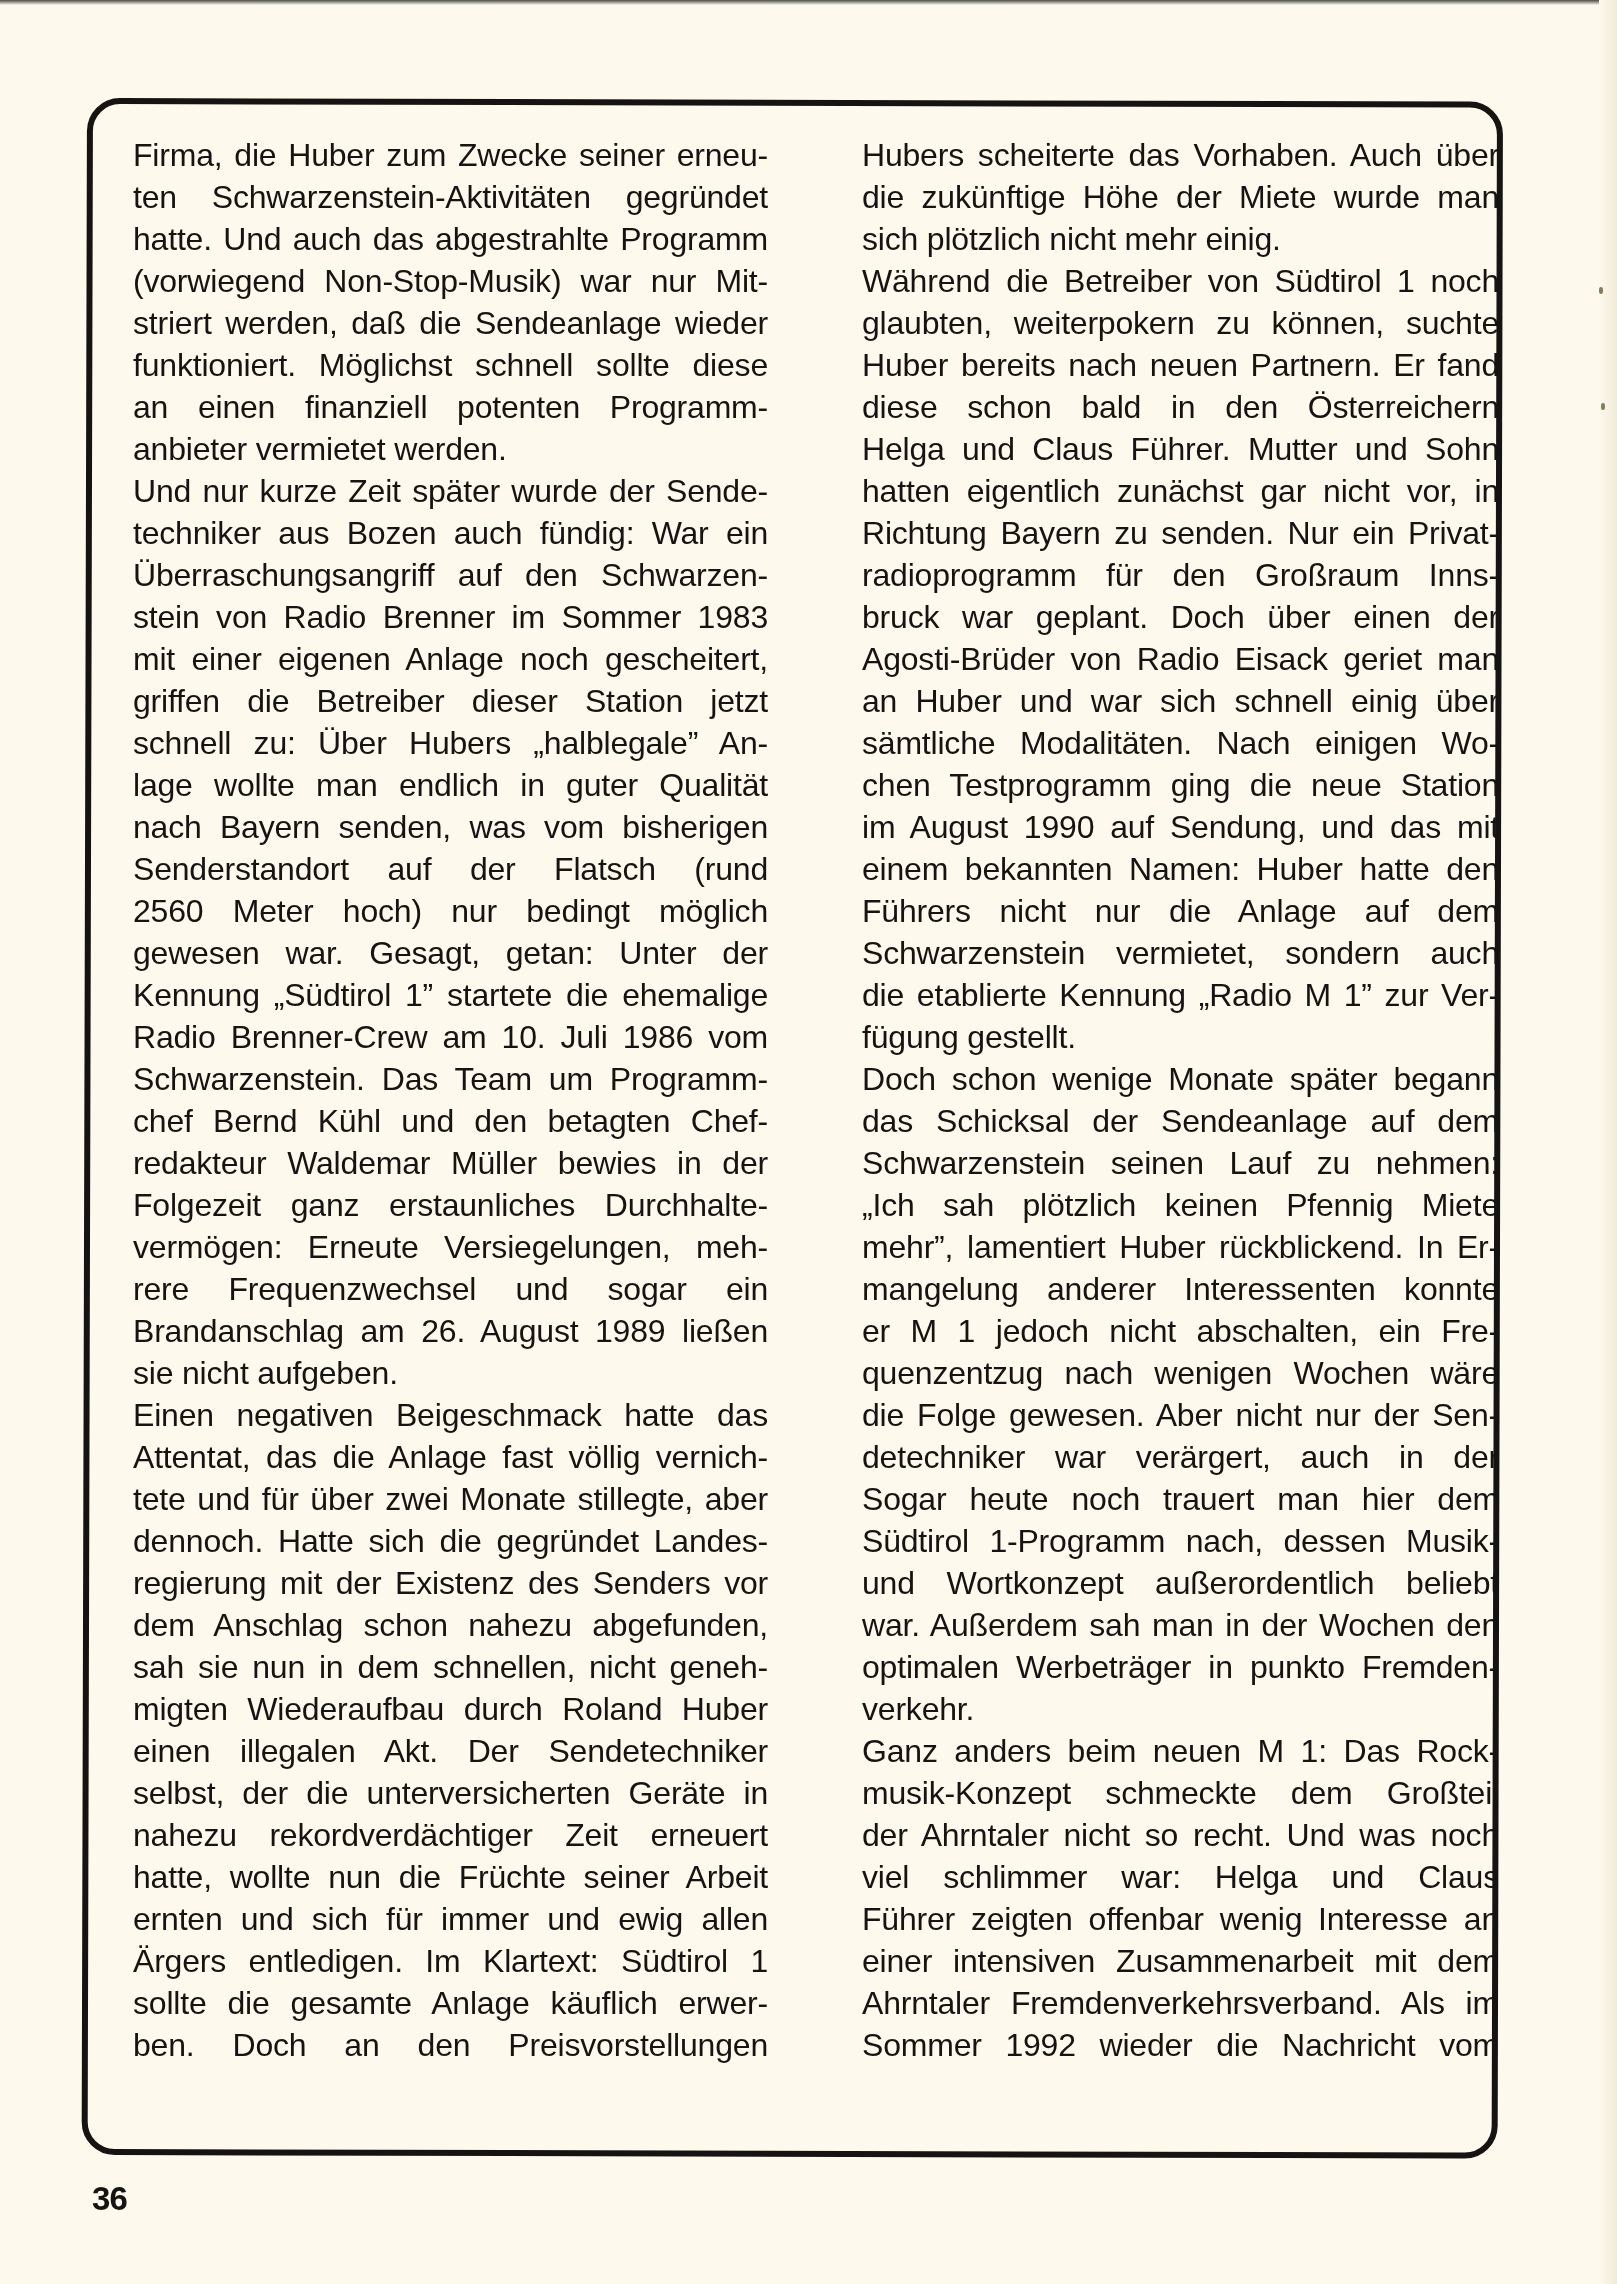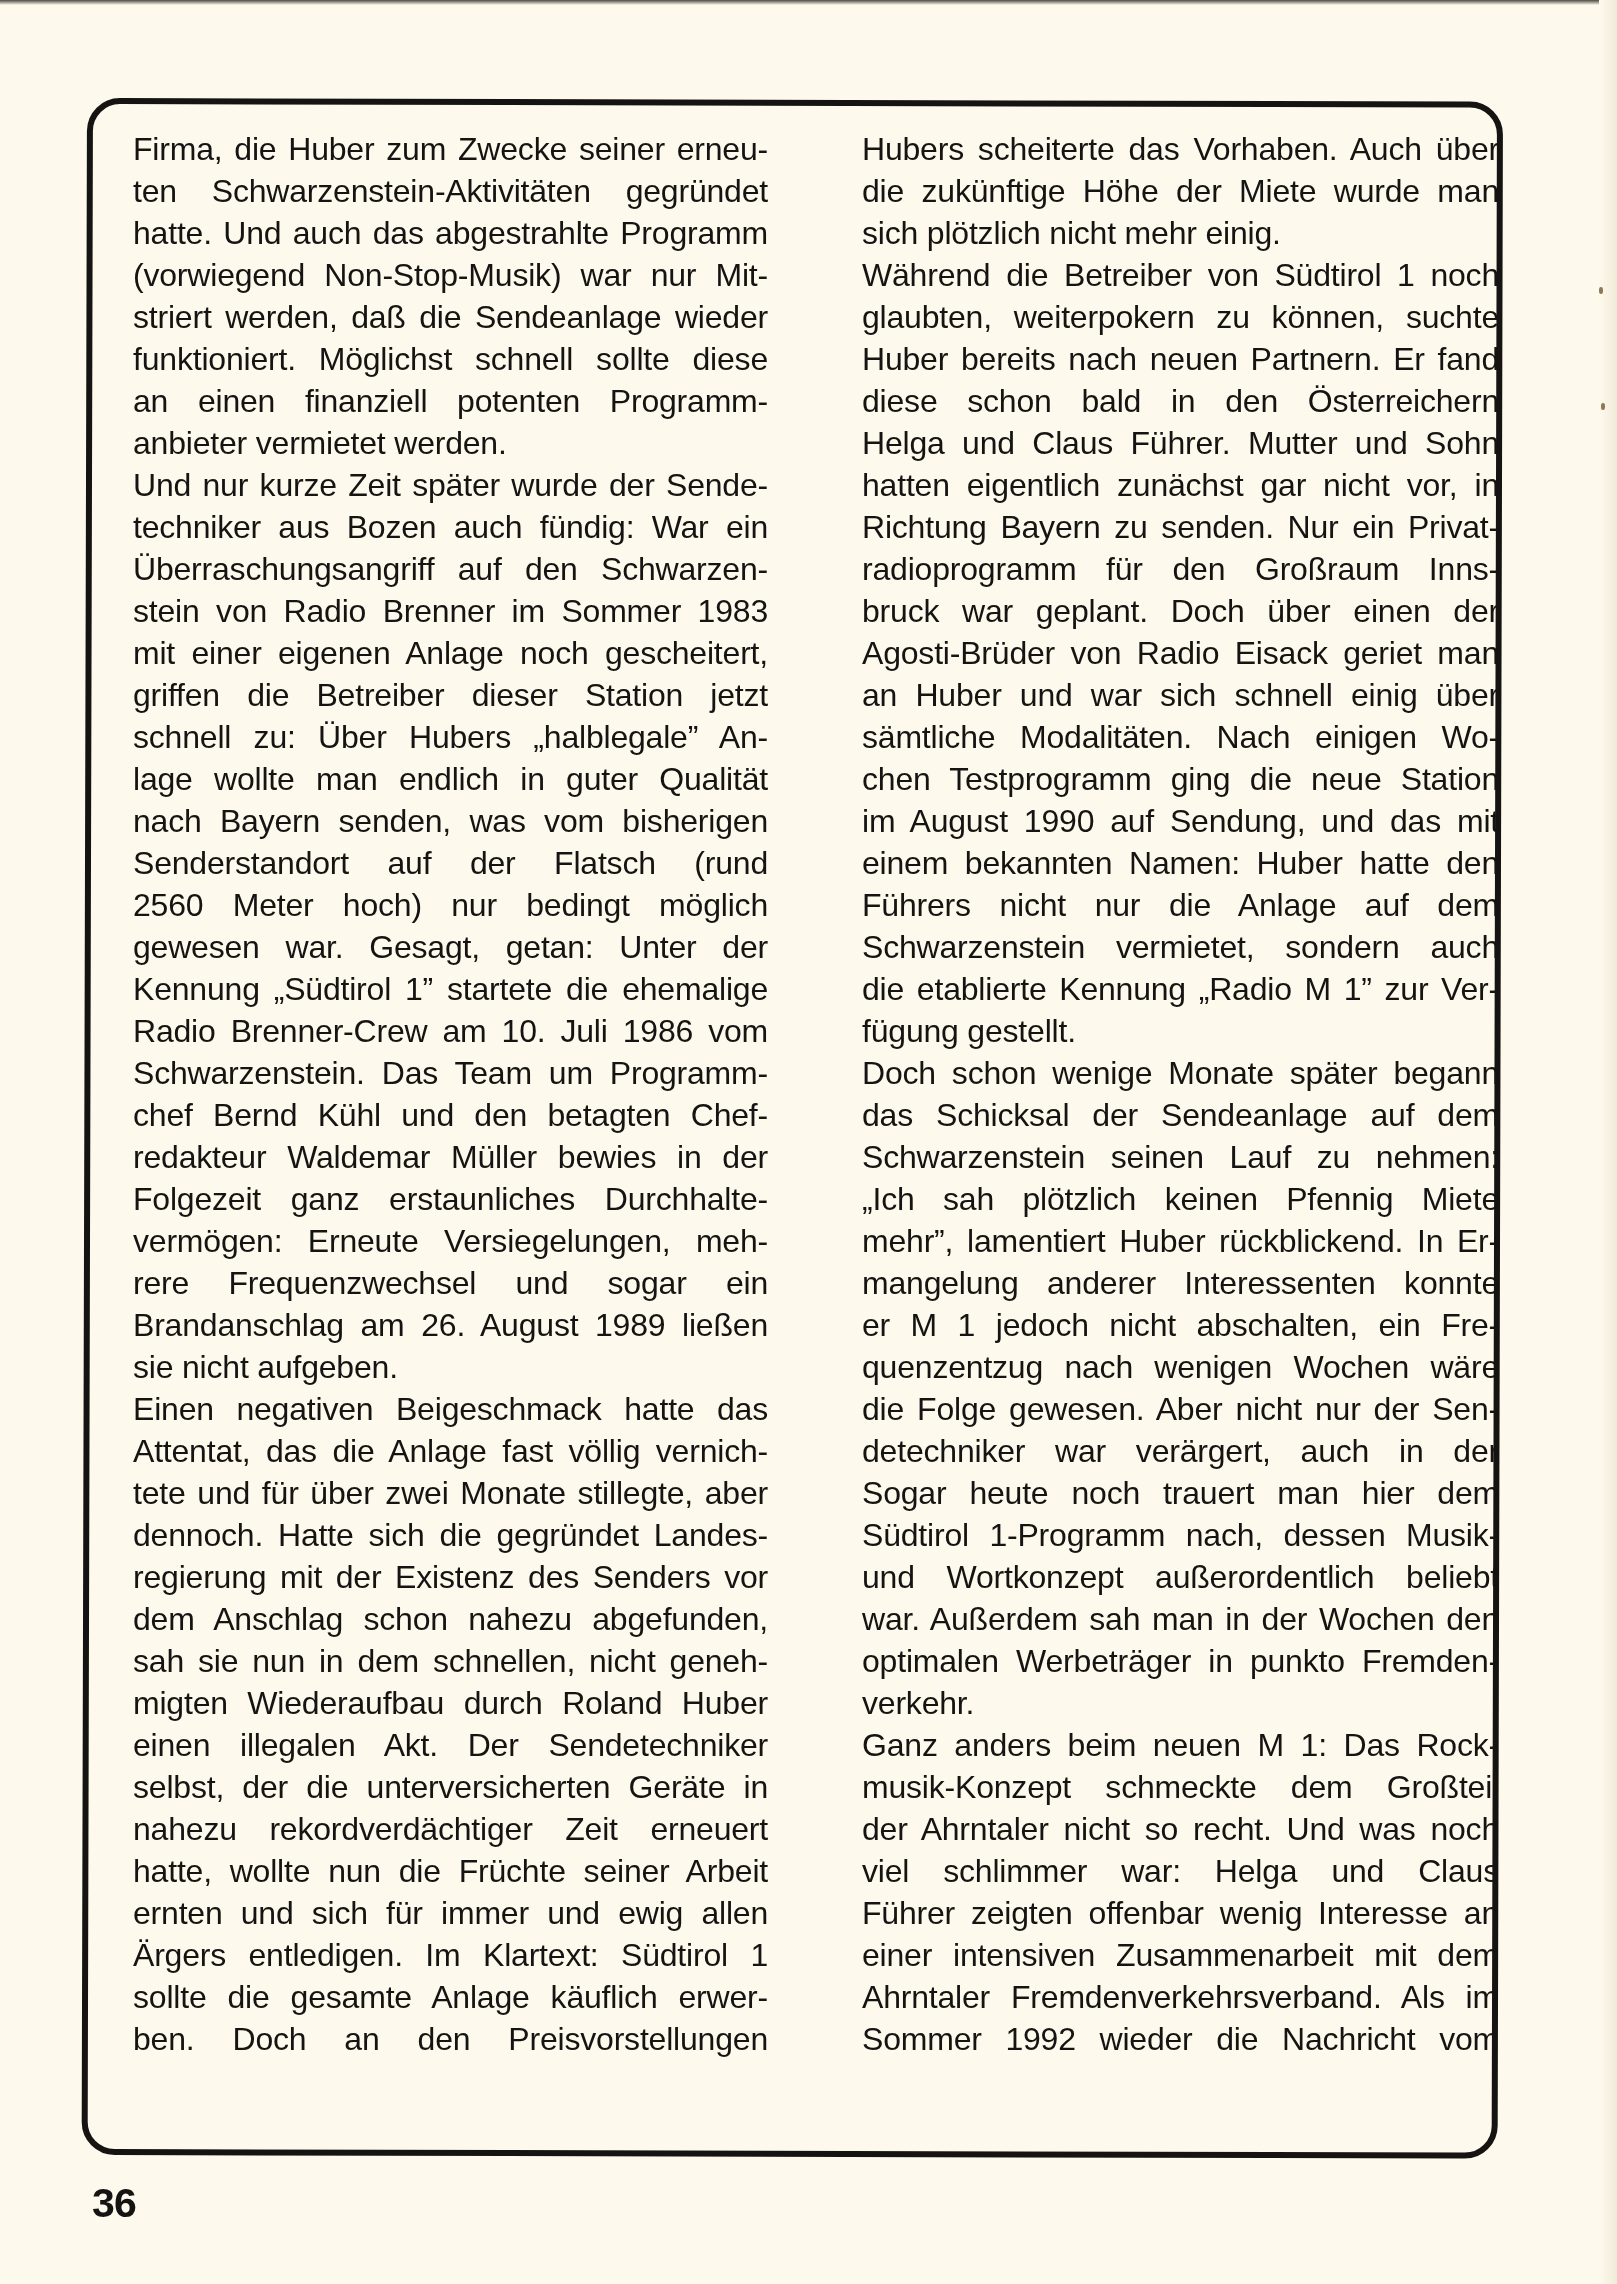--- a/index.html
+++ b/index.html
@@ -34,21 +34,21 @@
     width: 1416px;
     height: 2057px;
     border: 6.5px solid #161412;
     border-radius: 33px;
     box-sizing: border-box;
     transform: rotate(0.15deg);
     transform-origin: left top;
   }
   .column {
     position: absolute;
-    top: 128px;
+    top: 134px;
     font-size: 32px;
     line-height: 42px;
     letter-spacing: -0.2px;
   }
   .column.left {
     left: 133px;
     width: 635px;
   }
   .column.right {
     left: 820px;
@@ -62,21 +62,21 @@
     text-align-last: justify;
     height: 42px;
   }
   .line.last {
     text-align-last: left;
   }
   .page-number {
     position: absolute;
     left: 92px;
     top: 2180px;
-    font-size: 41px;
+    font-size: 33px;
     font-weight: bold;
     letter-spacing: -0.9px;
   }
   .speck {
     position: absolute;
     width: 3.7px; height: 6.5px;
     background: #8a7a55;
     border-radius: 50%;
   }
 </style>

